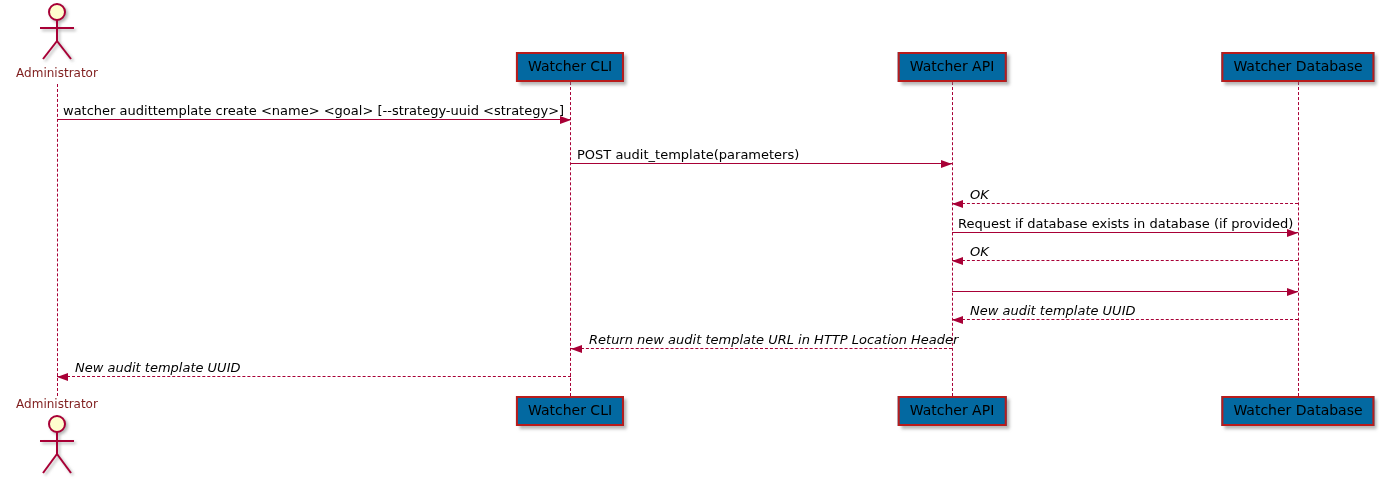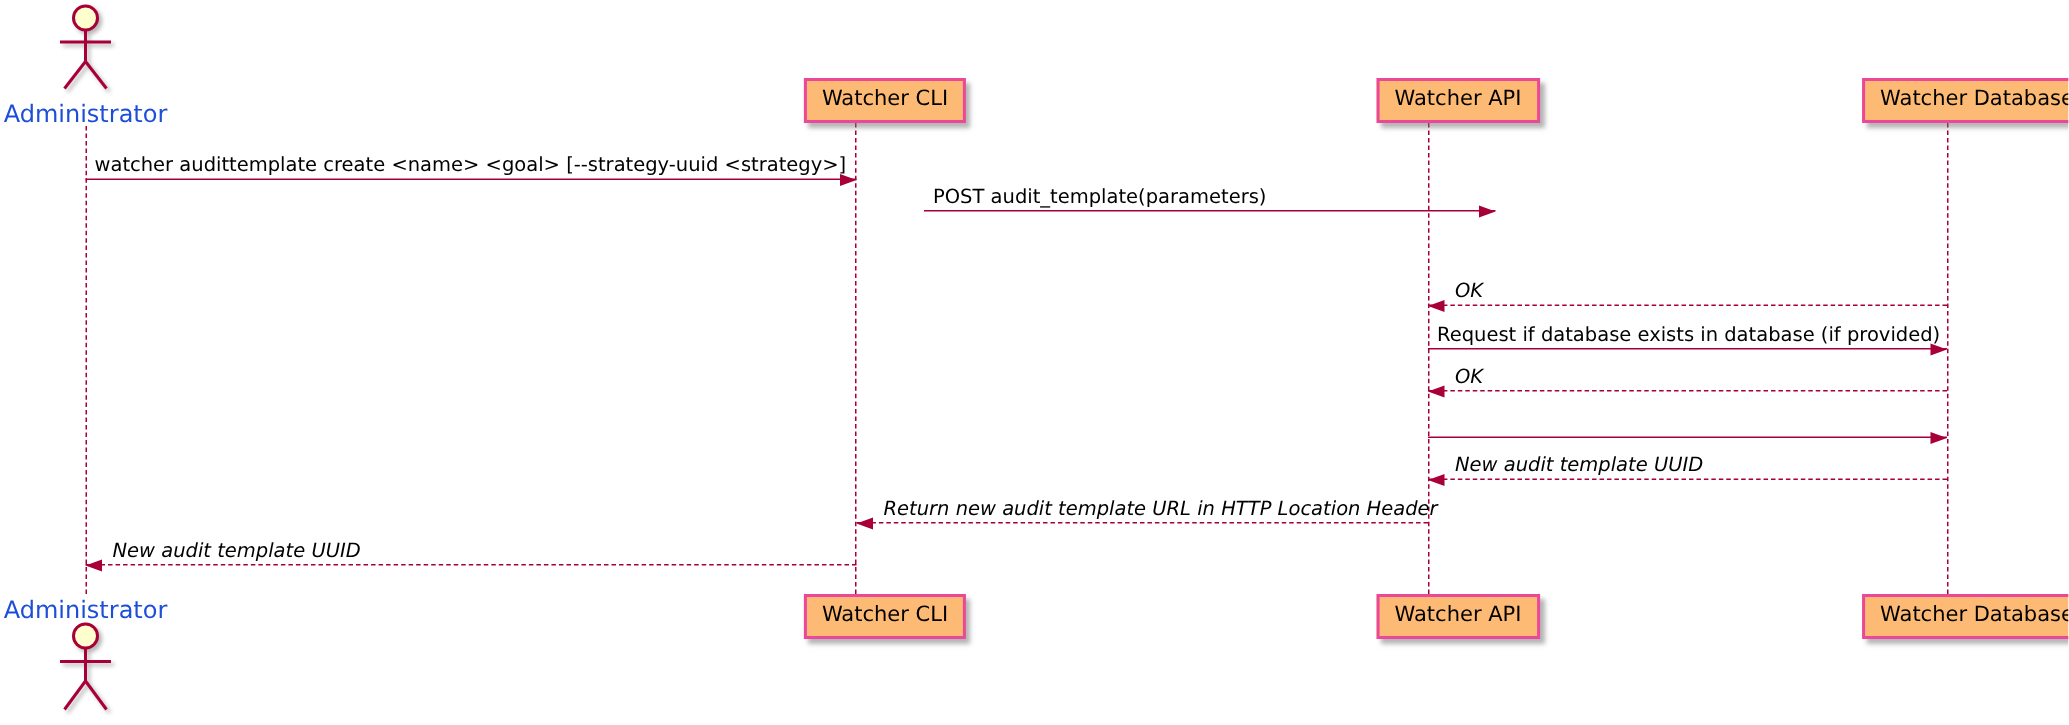--- a/index.html
+++ b/index.html
@@ -18,40 +18,39 @@
   
   .lifeline {
     position: absolute;
     width: 0;
     border-left: 1px dashed #A80036;
   }
   
   .pbox {
     position: absolute;
     transform: translateX(-50%);
-    background: #fdba74;
-    border: 2px solid #ec4899;
+    background: #0369a1;
+    border: 2px solid #b91c1c;
     box-shadow: 3px 3px 3px rgba(120,120,120,0.55);
     padding: 4px 10px 5px 10px;
     font-size: 14px;
     color: #000000;
     white-space: nowrap;
     line-height: 17px;
-    margin-left: 20px;
   }
   
   .actor-figure {
     position: absolute;
     filter: drop-shadow(2.5px 2.5px 1.5px rgba(120,120,120,0.55));
   }
   .actor-label {
     position: absolute;
     transform: translateX(-50%);
-    font-size: 16px;
-    color: #1d4ed8;
+    font-size: 12px;
+    color: #7f1d1d;
     white-space: nowrap;
   }
   
   .msg {
     position: absolute;
     height: 20px;
   }
   .msg-line {
     position: absolute;
     left: 0;
@@ -125,21 +124,21 @@
   <div class="pbox" style="left:570px; top:396px;">Watcher CLI</div>
   <div class="pbox" style="left:952px; top:396px;">Watcher API</div>
   <div class="pbox" style="left:1298px; top:396px;">Watcher Database</div>
 
   <div class="msg solid" style="left:57px; top:100px; width:514px;">
     <span class="msg-label">watcher audittemplate create &lt;name&gt; &lt;goal&gt; [--strategy-uuid &lt;strategy&gt;]</span>
     <div class="msg-line"></div>
     <div class="arrowhead right"></div>
   </div>
 
-  <div class="msg solid" style="left:571px; top:121px; width:381px;margin-left:45px;">
+  <div class="msg solid" style="left:571px; top:144px; width:381px;">
     <span class="msg-label">POST audit_template(parameters)</span>
     <div class="msg-line"></div>
     <div class="arrowhead right"></div>
   </div>
 
 
   <div class="msg dashed" style="left:952px; top:184px; width:346px;">
     <span class="msg-label">OK</span>
     <div class="msg-line"></div>
     <div class="arrowhead left"></div>

